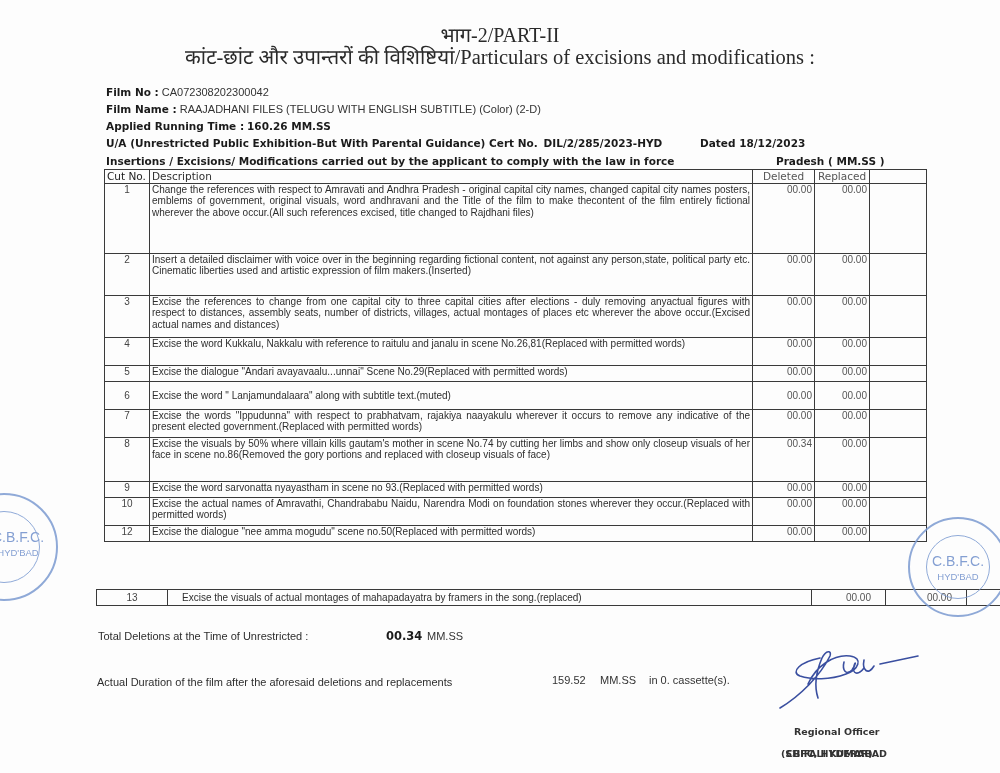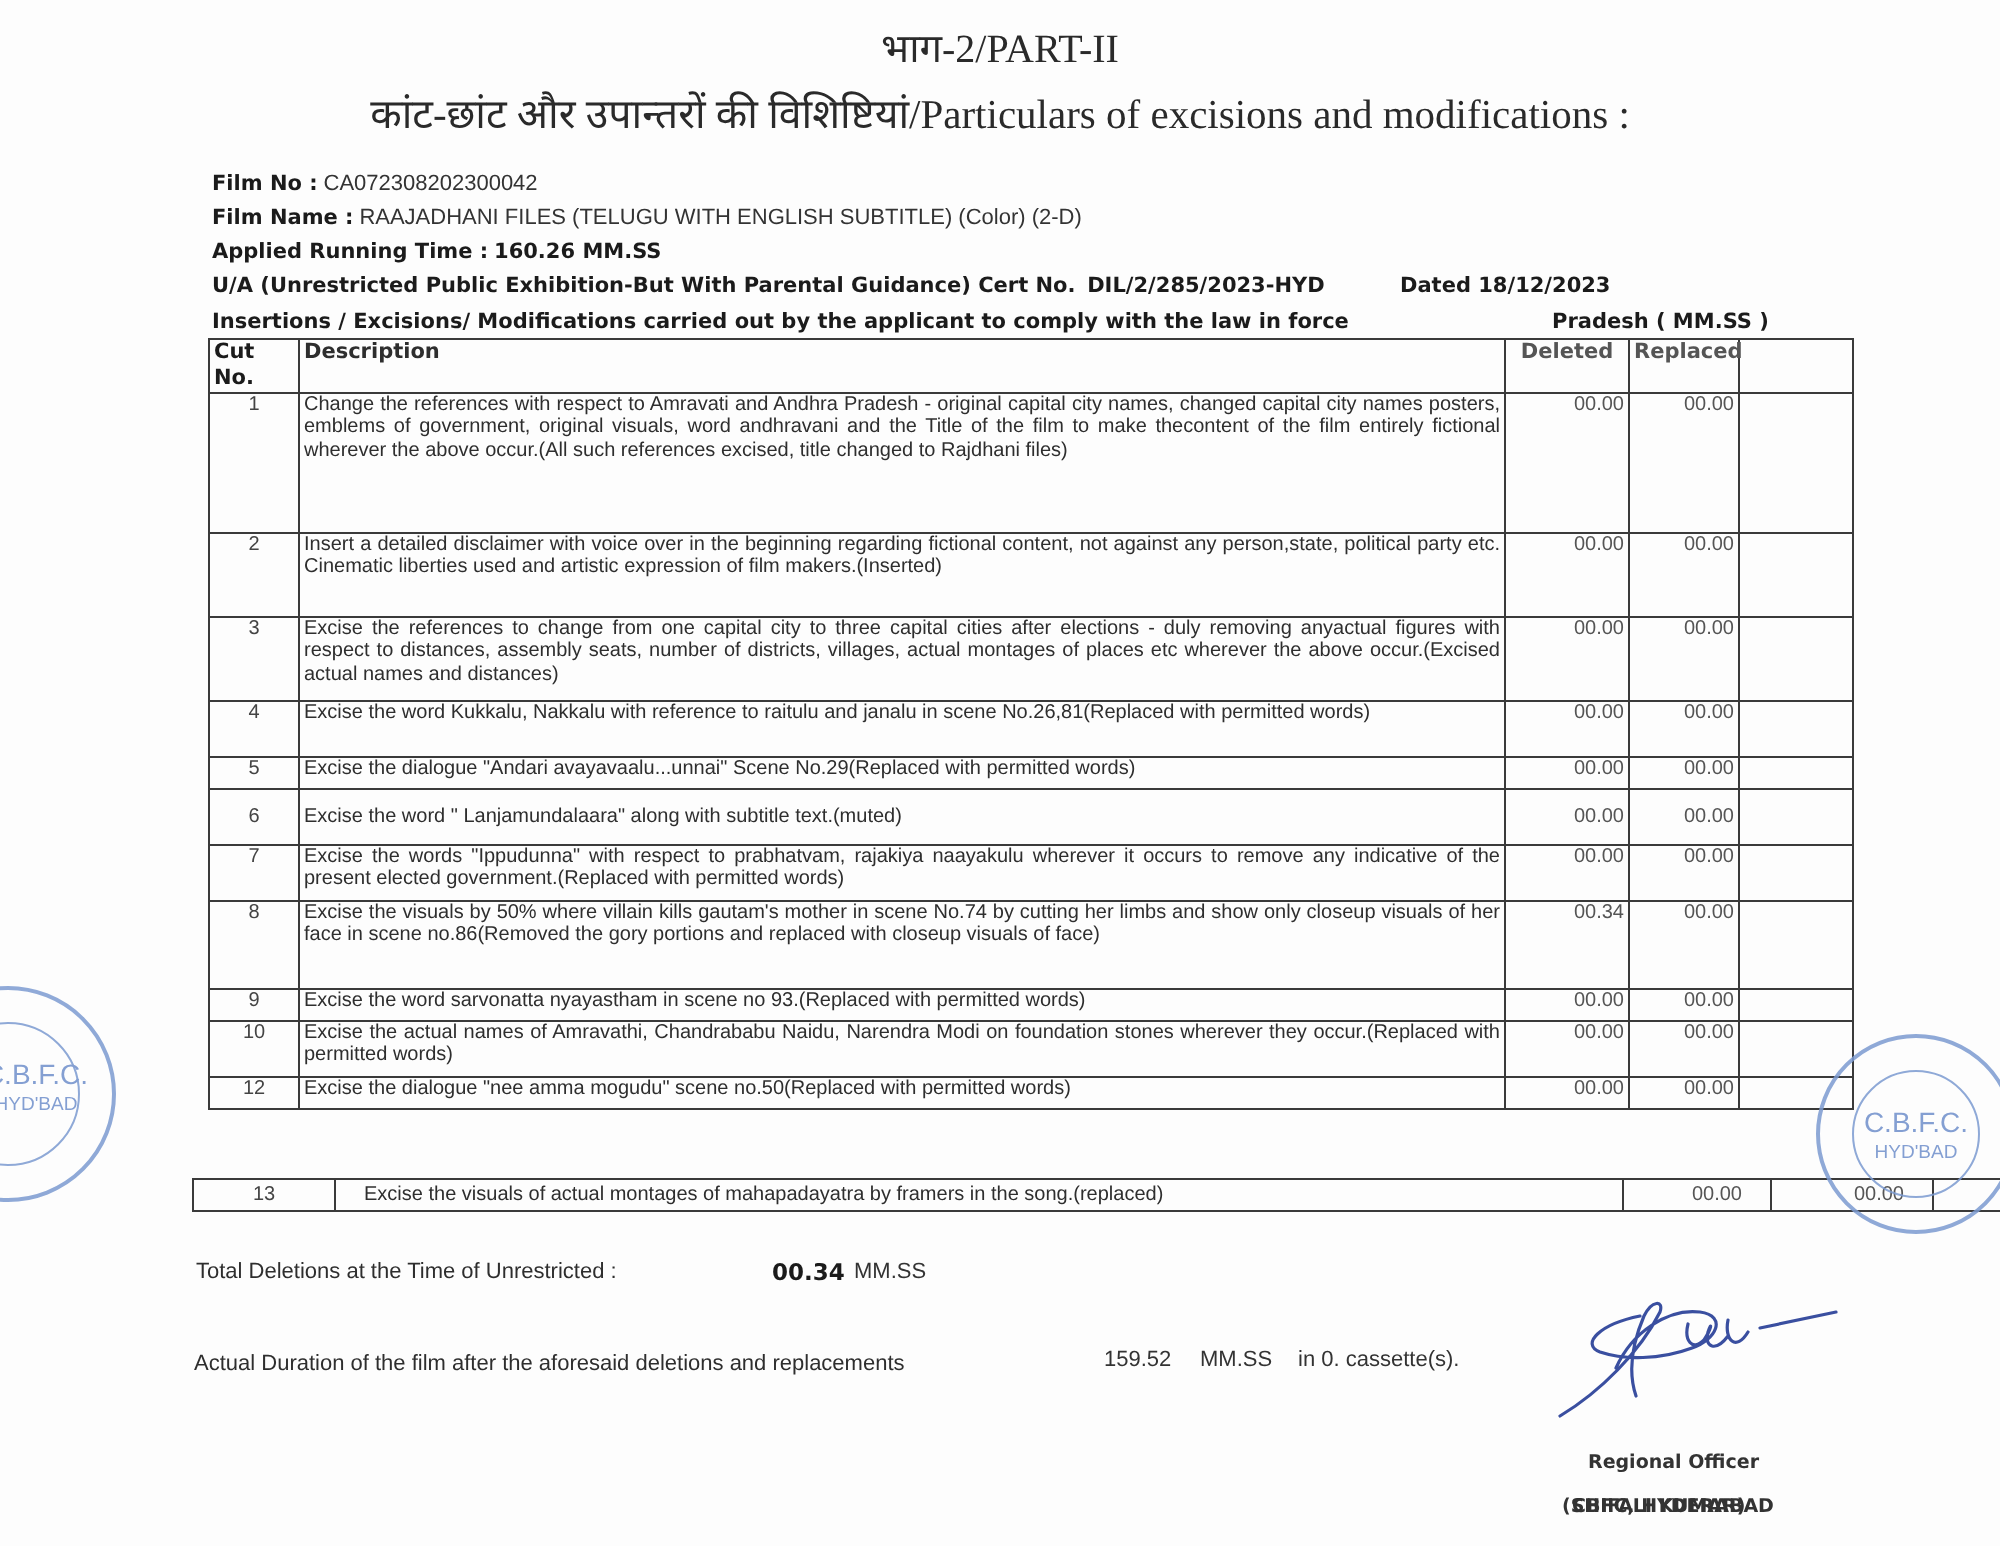--- a/index.html
+++ b/index.html
@@ -3,36 +3,36 @@
 <meta charset="utf-8">
 <style>
   html, body { margin: 0; padding: 0; }
   body {
     width: 1000px; height: 773px; overflow: hidden; position: relative;
     background: #fdfdfd; color: #1b1b1b;
     font-family: "Liberation Sans", sans-serif;
   }
   .serif { font-family: "Liberation Serif", "DejaVu Serif", serif; }
   .abs { position: absolute; }
-  #part-title { left: 0; width: 1000px; top: 10px; text-align: center; font-size: 20px; color: #2a2a2a; }
+  #part-title { left: 0; width: 1000px; top: 21px; text-align: center; font-size: 20px; color: #2a2a2a; }
   #main-title { left: 0; width: 1000px; top: 42px; text-align: center; font-size: 20.5px; color: #2a2a2a; white-space: nowrap; }
   .meta { left: 106px; font-size: 10.5px; white-space: nowrap; }
   .meta b { font-family: "DejaVu Sans", sans-serif; font-size: 10.5px; }
   .metaval { font-size: 11px; color: #333; }
   #f-no { top: 86px; }
   #f-name { top: 103px; }
   #f-time { top: 120px; }
   #f-cert { top: 137px; }
   #f-dated { left: 700px; top: 137px; font-size: 10.5px; font-family: "DejaVu Sans", sans-serif; font-weight: bold; }
   #f-ins { top: 155px; }
   #f-dur { left: 776px; top: 155px; font-size: 10.5px; font-family: "DejaVu Sans", sans-serif; font-weight: bold; }
 
   table.cuts { border-collapse: collapse; position: absolute; left: 104px; top: 169px; width: 817px; table-layout: fixed; }
   table.cuts td, table.cuts th { border: 1.3px solid #3a3a3a; padding: 0 2px; vertical-align: top; font-size: 10px; line-height: 11.3px; }
-  table.cuts th { font-family: "DejaVu Sans", sans-serif; font-size: 10.5px; font-weight: bold; text-align: left; line-height: 13px; }
+  table.cuts th { font-family: "DejaVu Sans", sans-serif; font-size: 10.5px; font-weight: normal; text-align: left; line-height: 13px; }
   table.cuts th.c-del, table.cuts th.c-rep { text-align: center; }
   .c-no { width: 40px; text-align: center; }
   .c-desc { width: 598px; text-align: justify; color: #2e2e2e; }
   .c-del { width: 57px; text-align: right; color: #555; }
   .c-rep { width: 50px; text-align: right; color: #555; }
   .c-blank { width: 52px; }
   td.c-no { padding-top: 2px; color: #444; }
   td.c-desc { padding-top: 1px; }
   td.c-del, td.c-rep { padding-top: 3px; }
 

